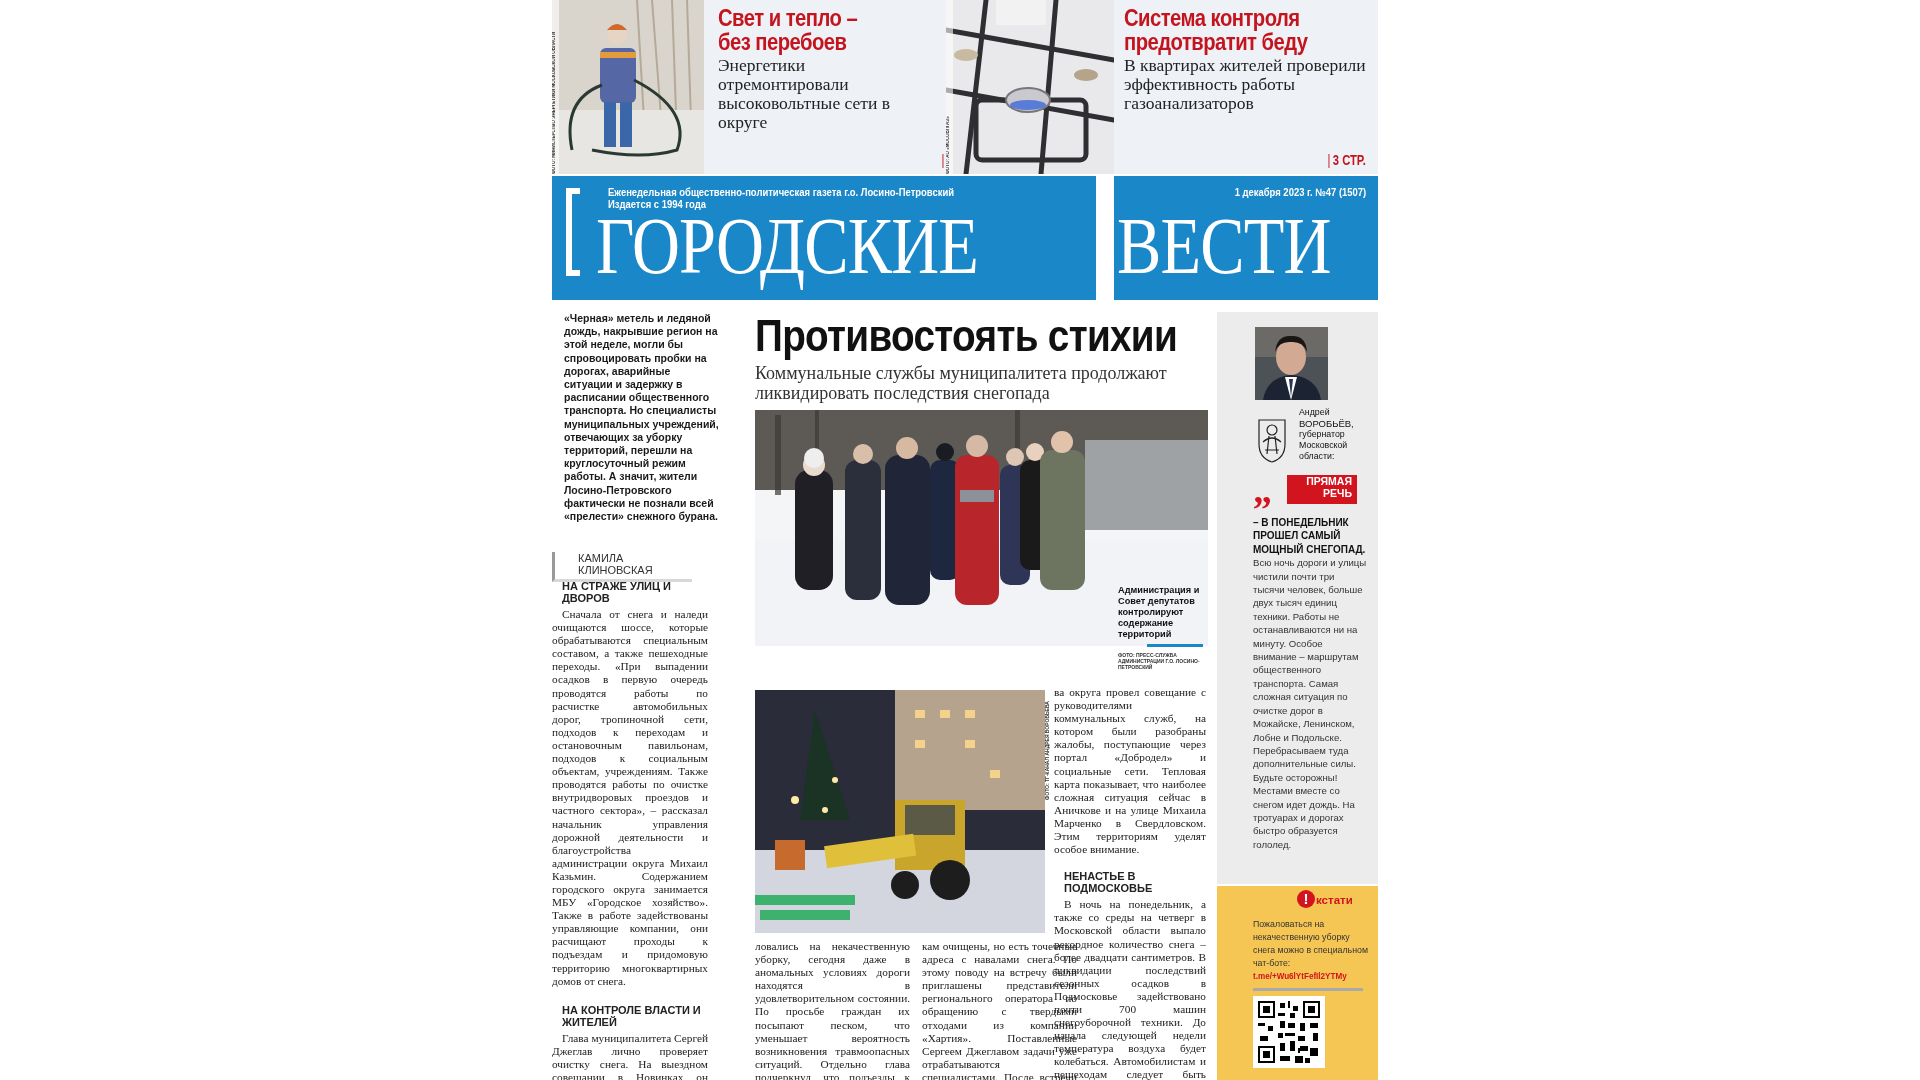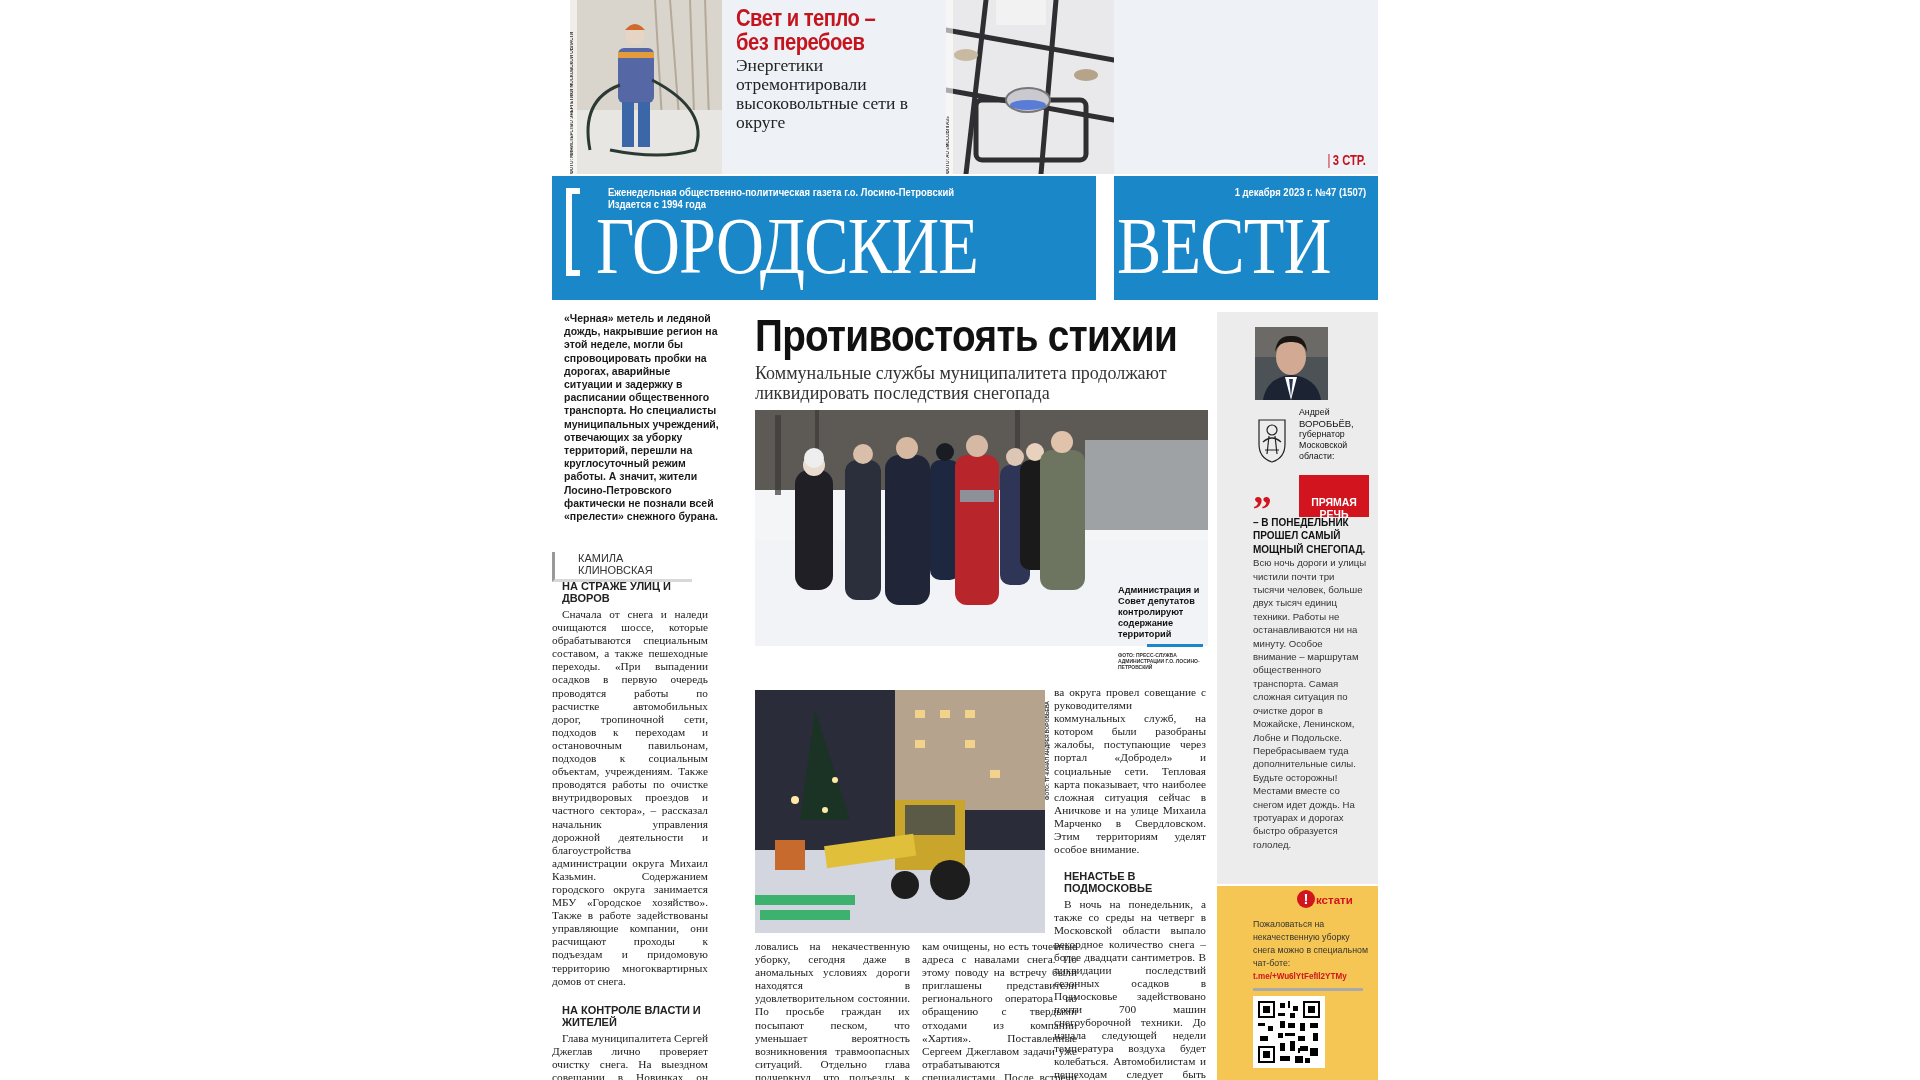--- a/index.html
+++ b/index.html
@@ -3,21 +3,21 @@
 <meta charset="utf-8">
 <style>
   * { box-sizing: border-box; margin: 0; padding: 0; }
   html, body { width: 1920px; height: 1080px; background: #ffffff; overflow: hidden; }
   body { position: relative; font-family: "Liberation Sans", sans-serif; color: #1a1a1a; }
 
   .page { position: absolute; left: 552px; top: 0; width: 826px; height: 1080px; background: #fff; overflow: hidden; }
 
   
   .teaser { position: absolute; top: 0; height: 174px; background: #eef2f7; }
-  .teaser.t1 { left: 18px; width: 440px; }
+  .teaser.t1 { left: 0; width: 440px; }
   .teaser.t2 { left: 394px; width: 432px; }
   .teaser .photo { position: absolute; top: 0; height: 174px; overflow: hidden; }
   .t1 .photo { left: 0; width: 152px; }
   .t2 .photo { left: 0; width: 168px; }
   .photo-credit-v { position: absolute; left: -1px; top: 0; width: 8px; height: 174px; writing-mode: vertical-rl; transform: rotate(180deg); font-size: 4.5px; color: #333; font-weight: bold; white-space: nowrap; overflow: hidden; background: rgba(255,255,255,0.6); }
   .teaser .txt { position: absolute; top: 6px; }
   .t1 .txt { left: 166px; width: 205px; }
   .t2 .txt { left: 178px; width: 250px; }
   .teaser h2 { color: #c4141e; font-family: "Liberation Sans", sans-serif; font-weight: bold; font-size: 23px; line-height: 24px; letter-spacing: -0.6px; transform: scaleX(0.88); transform-origin: left; white-space: nowrap; }
   .teaser p { font-family: "Liberation Serif", serif; font-size: 17.5px; line-height: 19px; color: #222; margin-top: 2px; }
@@ -64,21 +64,21 @@
   .col.c4 { left: 502px; top: 686px; width: 152px; }
   .col.c4 .sub { margin-top: 14px; }
 
   
   .side { position: absolute; left: 665px; top: 312px; width: 161px; height: 572px; background: #ececec; }
   .portrait { position: absolute; left: 38px; top: 15px; width: 73px; height: 73px; overflow: hidden; }
   .coat { position: absolute; left: 36px; top: 102px; width: 38px; height: 50px; }
   .speaker { position: absolute; left: 82px; top: 95px; width: 76px; font-weight: normal; font-size: 8.8px; line-height: 11px; color: #111; }
   .speaker .name { font-size: 9.5px; }
   .quote-mark { position: absolute; left: 36px; top: 163px; color: #d2141e; font-weight: bold; font-size: 38px; line-height: 30px; font-family: "Liberation Serif", serif; }
-  .direct { position: absolute; left: 82px; top: 163px; width: 70px; height: 29px; background: #d2141e; color: #fff; font-weight: bold; font-size: 10.5px; line-height: 12px; text-align: center; padding: 21px 5px; }
+  .direct { position: absolute; left: 70px; top: 163px; width: 70px; height: 29px; background: #d2141e; color: #fff; font-weight: bold; font-size: 10.5px; line-height: 12px; text-align: right; padding: 0 5px; }
   .side-text { position: absolute; left: 36px; top: 204px; width: 114px; font-size: 9.6px; line-height: 13.4px; color: #333; }
   .side-text b { color: #111; font-size: 10px; }
 
   .kstati { position: absolute; left: 665px; top: 886px; width: 161px; height: 194px; background: #f6c654; }
   .kstati .icon { position: absolute; left: 80px; top: 4px; width: 18px; height: 18px; border-radius: 50%; background: #d2141e; color: #fff; font-weight: bold; font-size: 15px; line-height: 18px; text-align: center; }
   .kstati .label { position: absolute; left: 99px; top: 8px; color: #d2141e; font-weight: bold; font-size: 11.5px; }
   .kstati .text { position: absolute; left: 36px; top: 32px; width: 120px; font-size: 8.8px; line-height: 13px; color: #333; }
   .kstati .link { position: absolute; left: 36px; top: 85px; font-size: 9px; font-weight: bold; color: #d2141e; white-space: nowrap; transform: scaleX(0.9); transform-origin: left; }
   .kstati .rule { position: absolute; left: 36px; top: 102px; width: 110px; height: 3px; background: #a9a9a9; }
   .kstati .qr { position: absolute; left: 36px; top: 110px; width: 72px; height: 72px; background: #fff; padding: 5px; }
@@ -128,20 +128,24 @@
             <path d="M110 0 L95 174"></path>
           <rect x="30" y="100" width="110" height="60" rx="6"></rect>
         </g>
         <ellipse cx="82" cy="100" rx="22" ry="12" fill="#c9c9cf" stroke="#777" stroke-width="2"></ellipse>
         <ellipse cx="82" cy="105" rx="18" ry="5" fill="#3d6ad8" opacity="0.8"></ellipse>
         <ellipse cx="140" cy="75" rx="12" ry="6" fill="#b5a48a"></ellipse>
         <ellipse cx="20" cy="55" rx="12" ry="6" fill="#c8b9a1"></ellipse>
         <rect x="50" y="0" width="50" height="25" fill="#f4f4f4" opacity="0.8"></rect>
       </svg>
       <div class="photo-credit-v">ФОТО: АО «МОСОБЛГАЗ»</div>
+    </div>
+    <div class="txt">
+      <h2><span>Система контроля</span><br><span>предотвратит беду</span></h2>
+      <p>В квартирах жителей проверили эффективность работы газоанализаторов</p>
     </div>
     <div class="pg">3 СТР.</div>
   </div>
 
   <div class="masthead">
     <div class="mh-left"></div>
     <div class="mh-right"></div>
     <div class="mh-bracket"></div>
     <div class="mh-sub">
       <div>Еженедельная общественно-политическая газета г.о. Лосино-Петровский</div>

